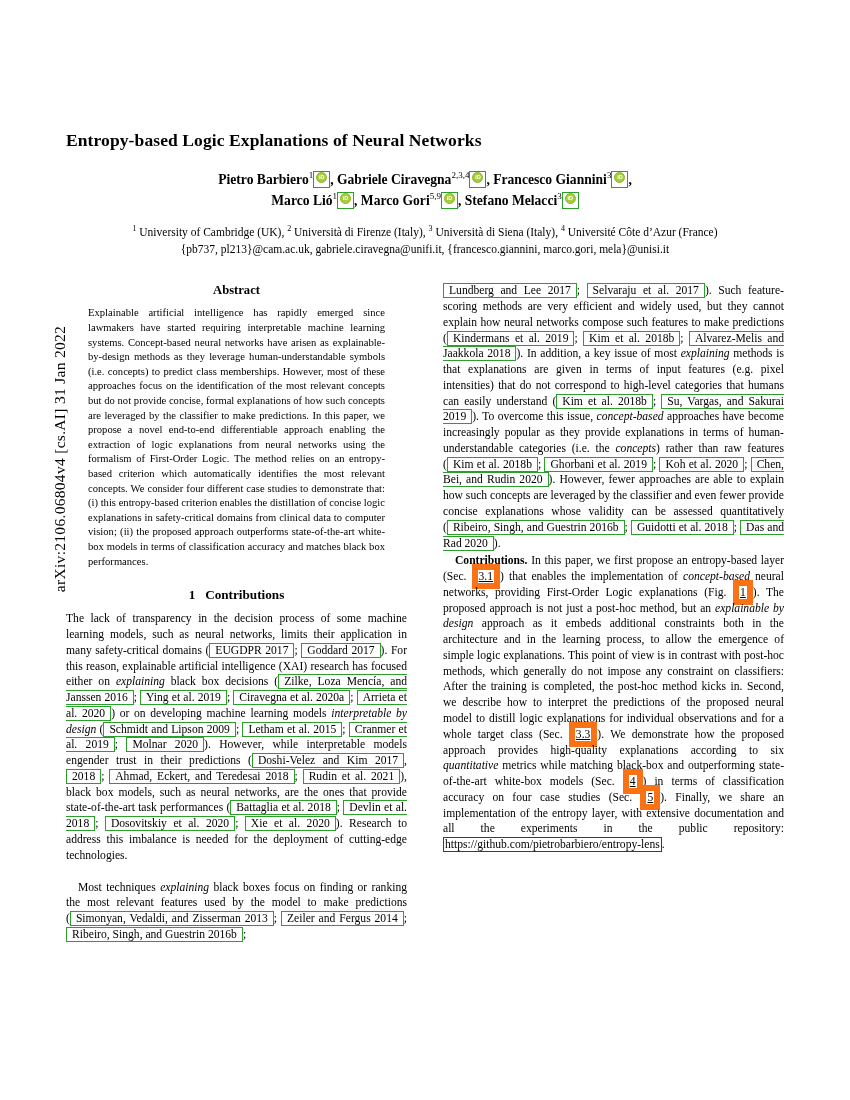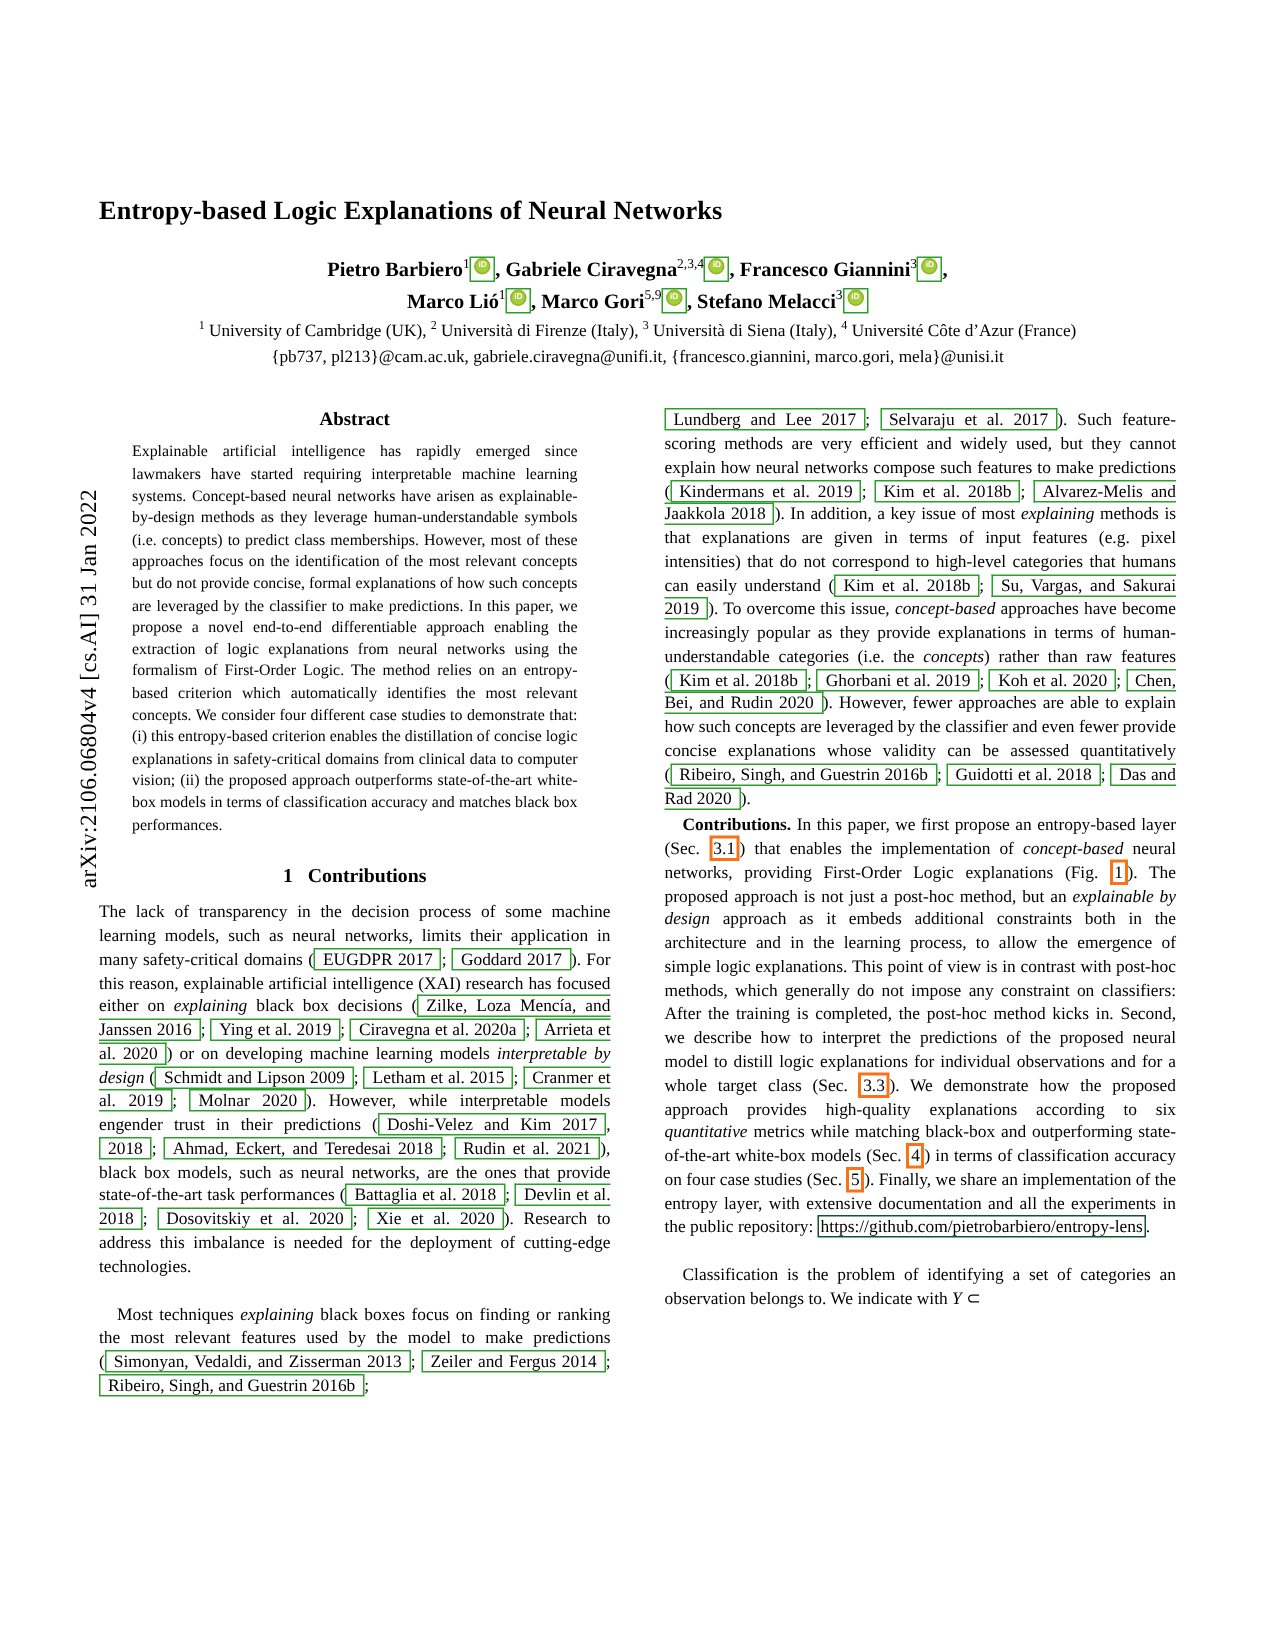--- a/index.html
+++ b/index.html
@@ -85,21 +85,21 @@
     font-weight: bold;
     line-height: 10px;
   }
   .orcid-box {
     display: inline-block;
     border: 1px solid #2aa02a;
     padding: 0px 1px;
     line-height: 1;
   }
   .affil {
-    margin-top: 0;
+    margin-top: 12px;
     text-align: center;
     font-size: 11.5px;
     line-height: 1.45;
   }
   .affil sup {
     font-size: 8px;
     vertical-align: super;
   }
   .columns {
     margin-top: 26px;
@@ -141,24 +141,25 @@
     margin-top: 16px;
   }
   .cite {
     border: 1px solid #2aa02a;
     padding: 0 5px;
     margin: 0 0px;
     display: inline;
     line-height: 1.1;
   }
   .ref {
-    border: 2px solid #f97316;
+    border: 6px solid #f97316;
     padding: 0 1px;
     display: inline;
     line-height: 1.1;
+    text-decoration: underline;
   }
   .url {
     border: 1px solid #14532d;
     padding: 0 1px;
     display: inline;
     color: #000;
   }
   em { font-style: italic; }
   b { font-weight: bold; }
 </style>
@@ -204,18 +205,17 @@
         </h2>
 
         <p class="body">The lack of transparency in the decision process of some machine learning models, such as neural networks, limits their application in many safety-critical domains (<span class="cite">EUGDPR 2017</span>; <span class="cite">Goddard 2017</span>). For this reason, explainable artificial intelligence (XAI) research has focused either on <em>explaining</em> black box decisions (<span class="cite">Zilke, Loza Mencía, and Janssen 2016</span>; <span class="cite">Ying et al. 2019</span>; <span class="cite">Ciravegna et al. 2020a</span>; <span class="cite">Arrieta et al. 2020</span>) or on developing machine learning models <em>interpretable by design</em> (<span class="cite">Schmidt and Lipson 2009</span>; <span class="cite">Letham et al. 2015</span>; <span class="cite">Cranmer et al. 2019</span>; <span class="cite">Molnar 2020</span>). However, while interpretable models engender trust in their predictions (<span class="cite">Doshi-Velez and Kim 2017</span>, <span class="cite">2018</span>; <span class="cite">Ahmad, Eckert, and Teredesai 2018</span>; <span class="cite">Rudin et al. 2021</span>), black box models, such as neural networks, are the ones that provide state-of-the-art task performances (<span class="cite">Battaglia et al. 2018</span>; <span class="cite">Devlin et al. 2018</span>; <span class="cite">Dosovitskiy et al. 2020</span>; <span class="cite">Xie et al. 2020</span>). Research to address this imbalance is needed for the deployment of cutting-edge technologies.</p>
         <p class="body">Most techniques <em>explaining</em> black boxes focus on finding or ranking the most relevant features used by the model to make predictions (<span class="cite">Simonyan, Vedaldi, and Zisserman 2013</span>; <span class="cite">Zeiler and Fergus 2014</span>; <span class="cite">Ribeiro, Singh, and Guestrin 2016b</span>;</p>
       </div>
 
       <div class="col">
         <p class="body"><span class="cite">Lundberg and Lee 2017</span>; <span class="cite">Selvaraju et al. 2017</span>). Such feature-scoring methods are very efficient and widely used, but they cannot explain how neural networks compose such features to make predictions (<span class="cite">Kindermans et al. 2019</span>; <span class="cite">Kim et al. 2018b</span>; <span class="cite">Alvarez-Melis and Jaakkola 2018</span>). In addition, a key issue of most <em>explaining</em> methods is that explanations are given in terms of input features (e.g. pixel intensities) that do not correspond to high-level categories that humans can easily understand (<span class="cite">Kim et al. 2018b</span>; <span class="cite">Su, Vargas, and Sakurai 2019</span>). To overcome this issue, <em>concept-based</em> approaches have become increasingly popular as they provide explanations in terms of human-understandable categories (i.e. the <em>concepts</em>) rather than raw features (<span class="cite">Kim et al. 2018b</span>; <span class="cite">Ghorbani et al. 2019</span>; <span class="cite">Koh et al. 2020</span>; <span class="cite">Chen, Bei, and Rudin 2020</span>). However, fewer approaches are able to explain how such concepts are leveraged by the classifier and even fewer provide concise explanations whose validity can be assessed quantitatively (<span class="cite">Ribeiro, Singh, and Guestrin 2016b</span>; <span class="cite">Guidotti et al. 2018</span>; <span class="cite">Das and Rad 2020</span>).</p>
         <p class="body" style="text-indent:12px;margin-top:2px;"><b>Contributions.</b><span> In this paper, we first propose an entropy-based layer (Sec. <span class="ref">3.1</span>) that enables the implementation of <em>concept-based</em> neural networks, providing First-Order Logic explanations (Fig. <span class="ref">1</span>). The proposed approach is not just a post-hoc method, but an <em>explainable by design</em> approach as it embeds additional constraints both in the architecture and in the learning process, to allow the emergence of simple logic explanations. This point of view is in contrast with post-hoc methods, which generally do not impose any constraint on classifiers: After the training is completed, the post-hoc method kicks in. Second, we describe how to interpret the predictions of the proposed neural model to distill logic explanations for individual observations and for a whole target class (Sec. <span class="ref">3.3</span>). We demonstrate how the proposed approach provides high-quality explanations according to six <em>quantitative</em> metrics while matching black-box and outperforming state-of-the-art white-box models (Sec. <span class="ref">4</span>) in terms of classification accuracy on four case studies (Sec. <span class="ref">5</span>). Finally, we share an implementation of the entropy layer, with extensive documentation and all the experiments in the public repository: <span class="url">https://github.com/pietrobarbiero/entropy-lens</span>.</span></p>
 
-        <p class="body">Classification is the problem of identifying a set of categories an observation belongs to. We indicate with <em>Y</em> ⊂</p>
       </div>
 
     </div>
   </div>
 </div>
 
 </body></html>

